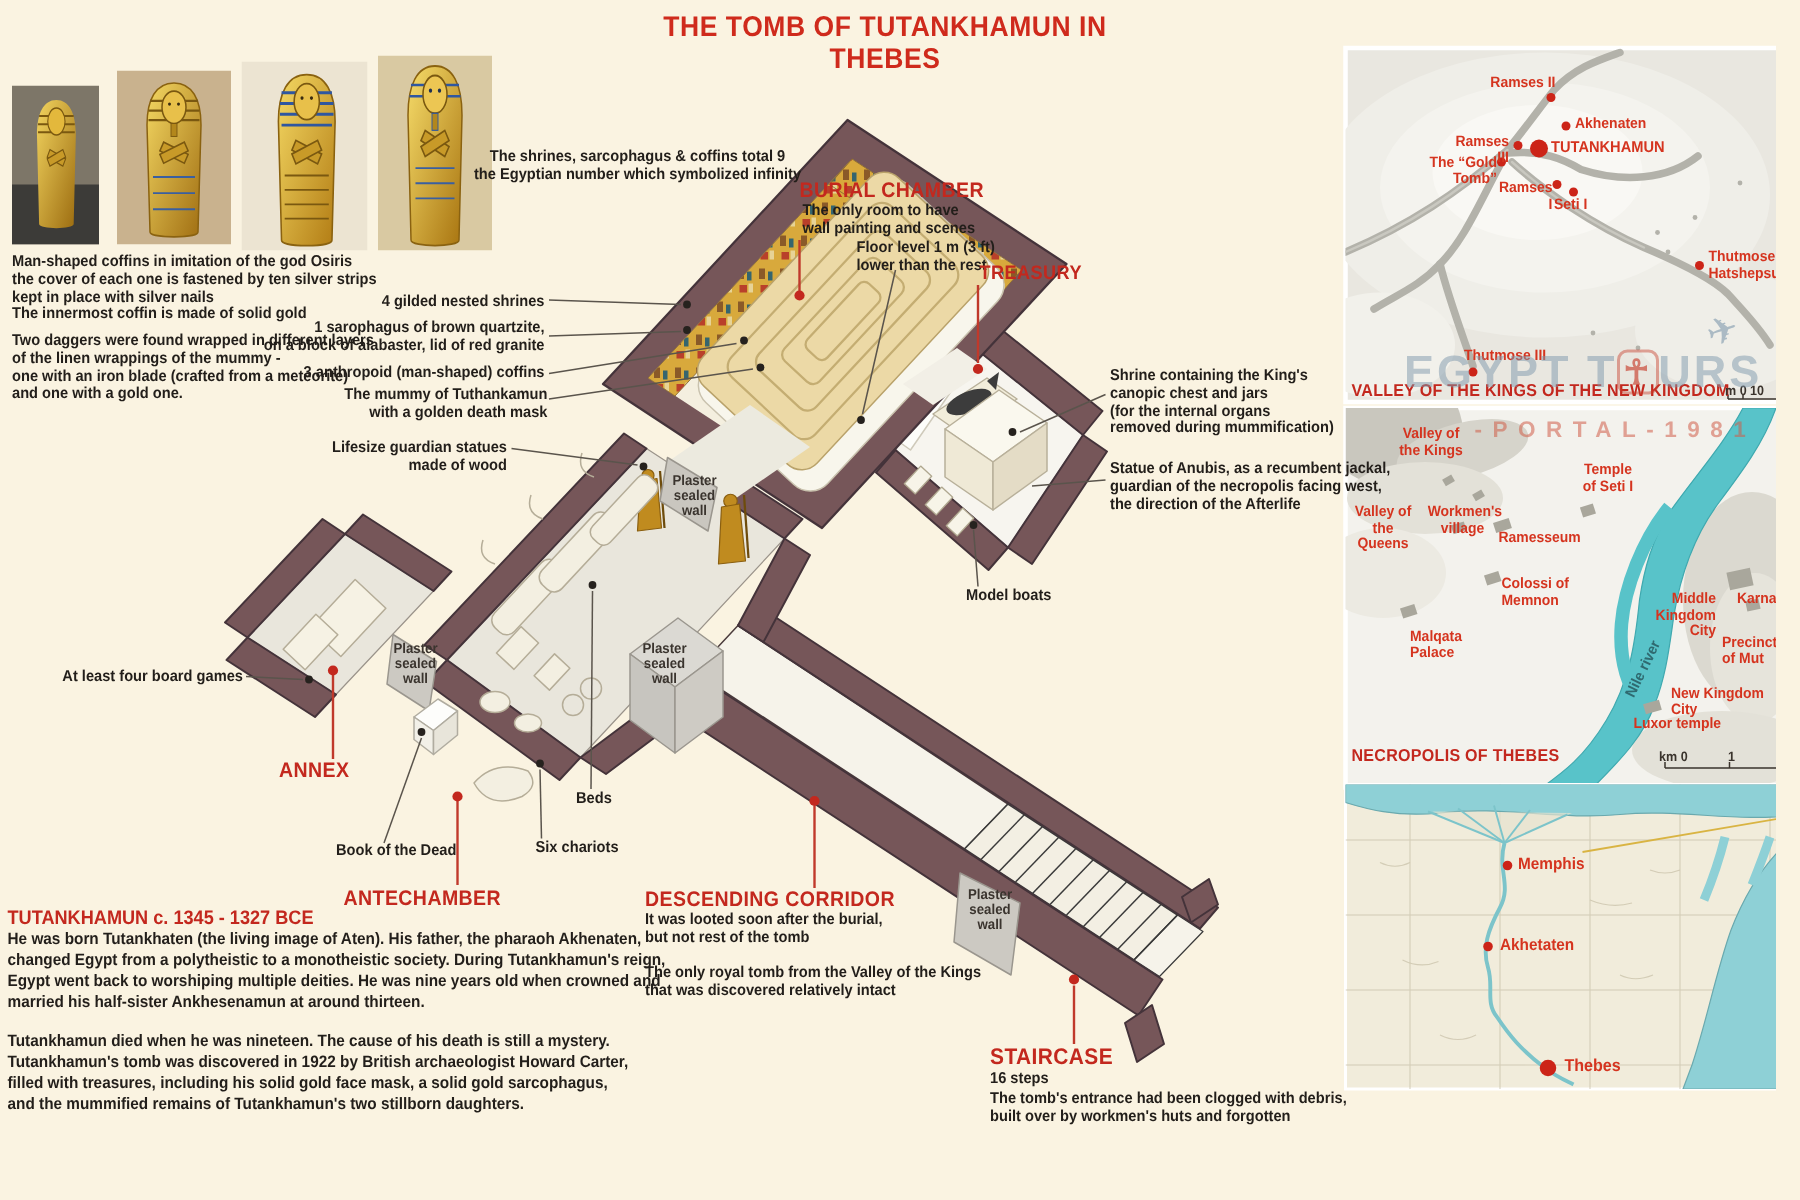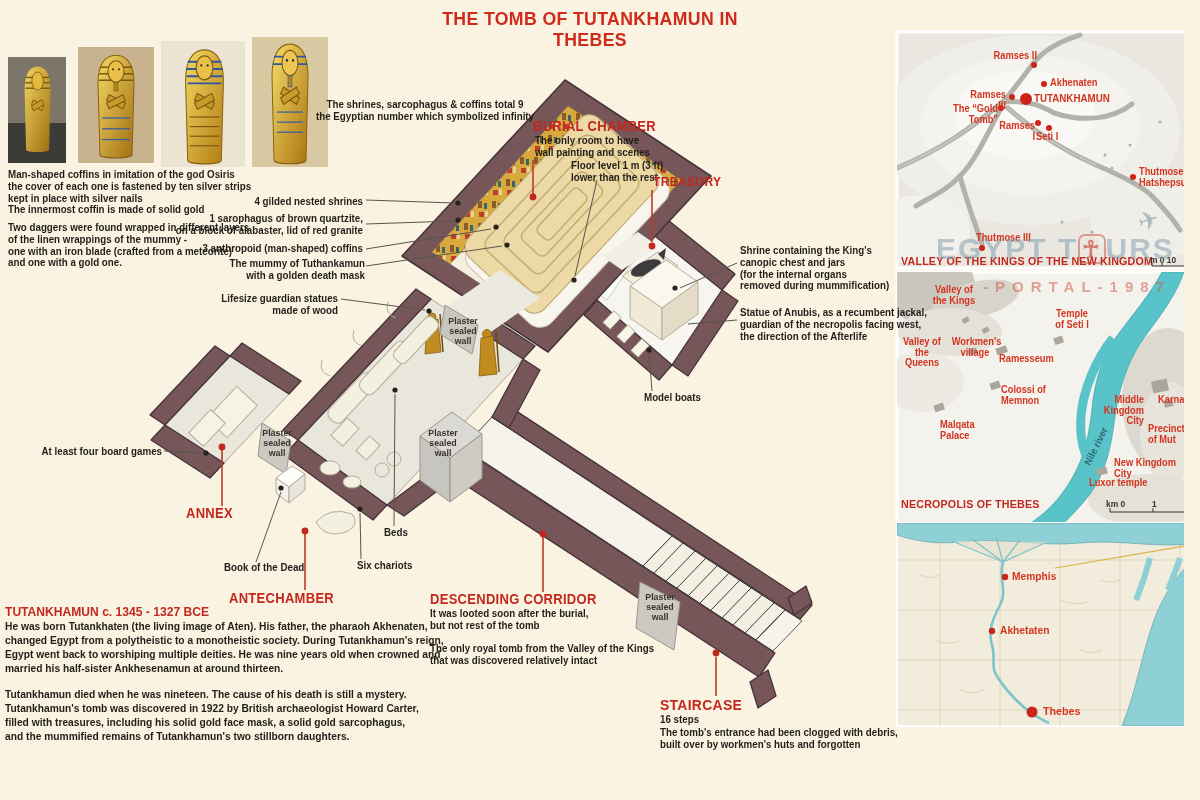--- a/index.html
+++ b/index.html
@@ -592,15 +592,15 @@
 <div class="lbl scale" style="left:1188px;top:499px">2</div>
 
 <div class="lbl mlbl" style="left:1012px;top:571px;font-size:11px">Memphis</div>
 <div class="lbl mlbl" style="left:1000px;top:625px;font-size:11px">Akhetaten</div>
 <div class="lbl mlbl" style="left:1043px;top:705px;font-size:11.5px">Thebes</div>
 
 <div class="wm wm-tours" style="left:936px;top:232px">
   <span>EGYPT T</span><span class="wm-ankh">☥</span><span>URS</span>
 </div>
 <div class="wm" style="left:1138px;top:206px"><span class="wm-plane">✈</span></div>
-<div class="wm wm-portal" style="left:983px;top:278px">-PORTAL-1987</div>
+<div class="wm wm-portal" style="left:983px;top:278px">-PORTAL-1981</div>
 
 </div>
 
 </body></html>

